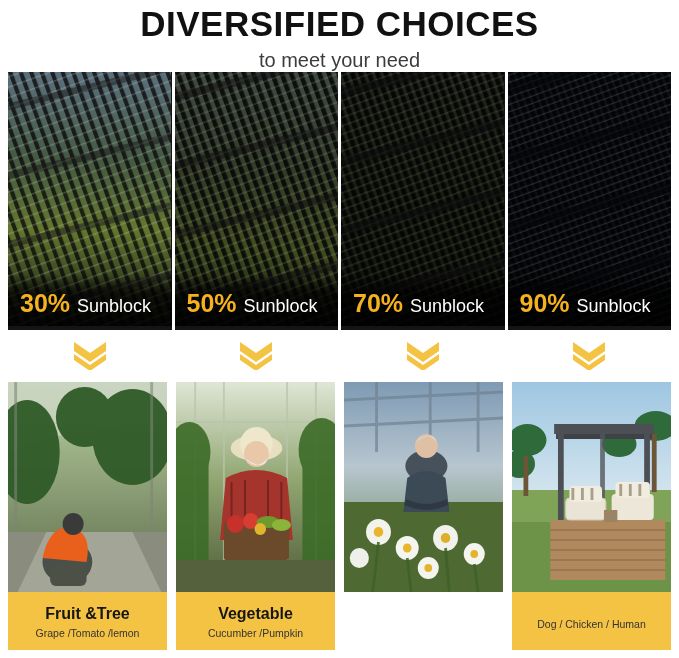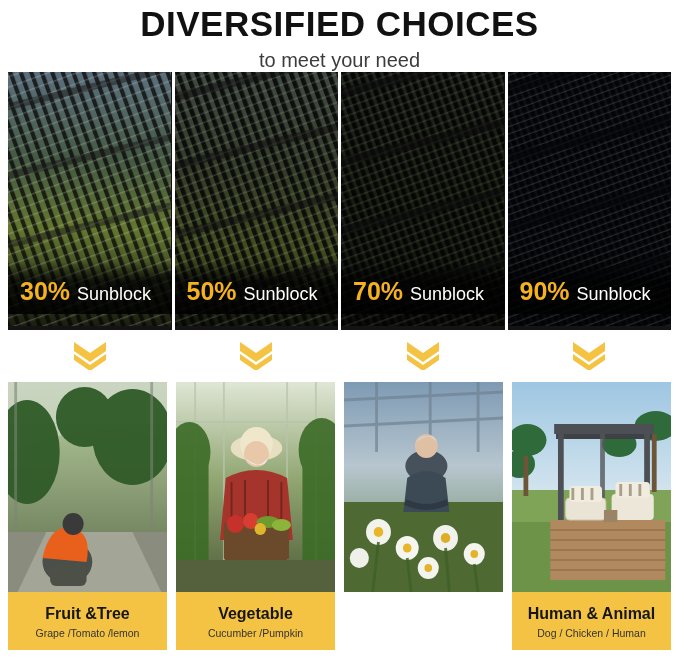--- a/index.html
+++ b/index.html
@@ -61,21 +61,21 @@
   }
   
   .mesh-bg {
     position: absolute;
     inset: 0;
   }
   .shade-label {
     position: absolute;
     left: 0;
     right: 0;
-    bottom: 16px;
+    bottom: 4px;
     height: 52px;
     background: linear-gradient(to bottom, rgba(0,0,0,0.0), rgba(0,0,0,0.72) 38%, rgba(0,0,0,0.85));
     display: flex;
     align-items: flex-end;
     padding: 0 0 10px 12px;
   }
   .pct {
     color: #f5b11e;
     font-size: 25px;
     font-weight: bold;
@@ -515,19 +515,18 @@
               <rect x="82" y="106" width="3" height="12"></rect>
               <rect x="112" y="102" width="3" height="12"></rect>
               <rect x="122" y="102" width="3" height="12"></rect>
               <rect x="132" y="102" width="3" height="12"></rect>
             </g>
             <rect x="96" y="128" width="14" height="12" fill="#9a8464"></rect>
           </g>
         </svg>
       </div>
       <div class="use-caption">
-        <div class="use-title">Human &amp; Animal</div>
         <div class="use-sub">Dog / Chicken / Human</div>
       </div>
     </div>
 
   </div>
 </div>
 
 </body></html>

